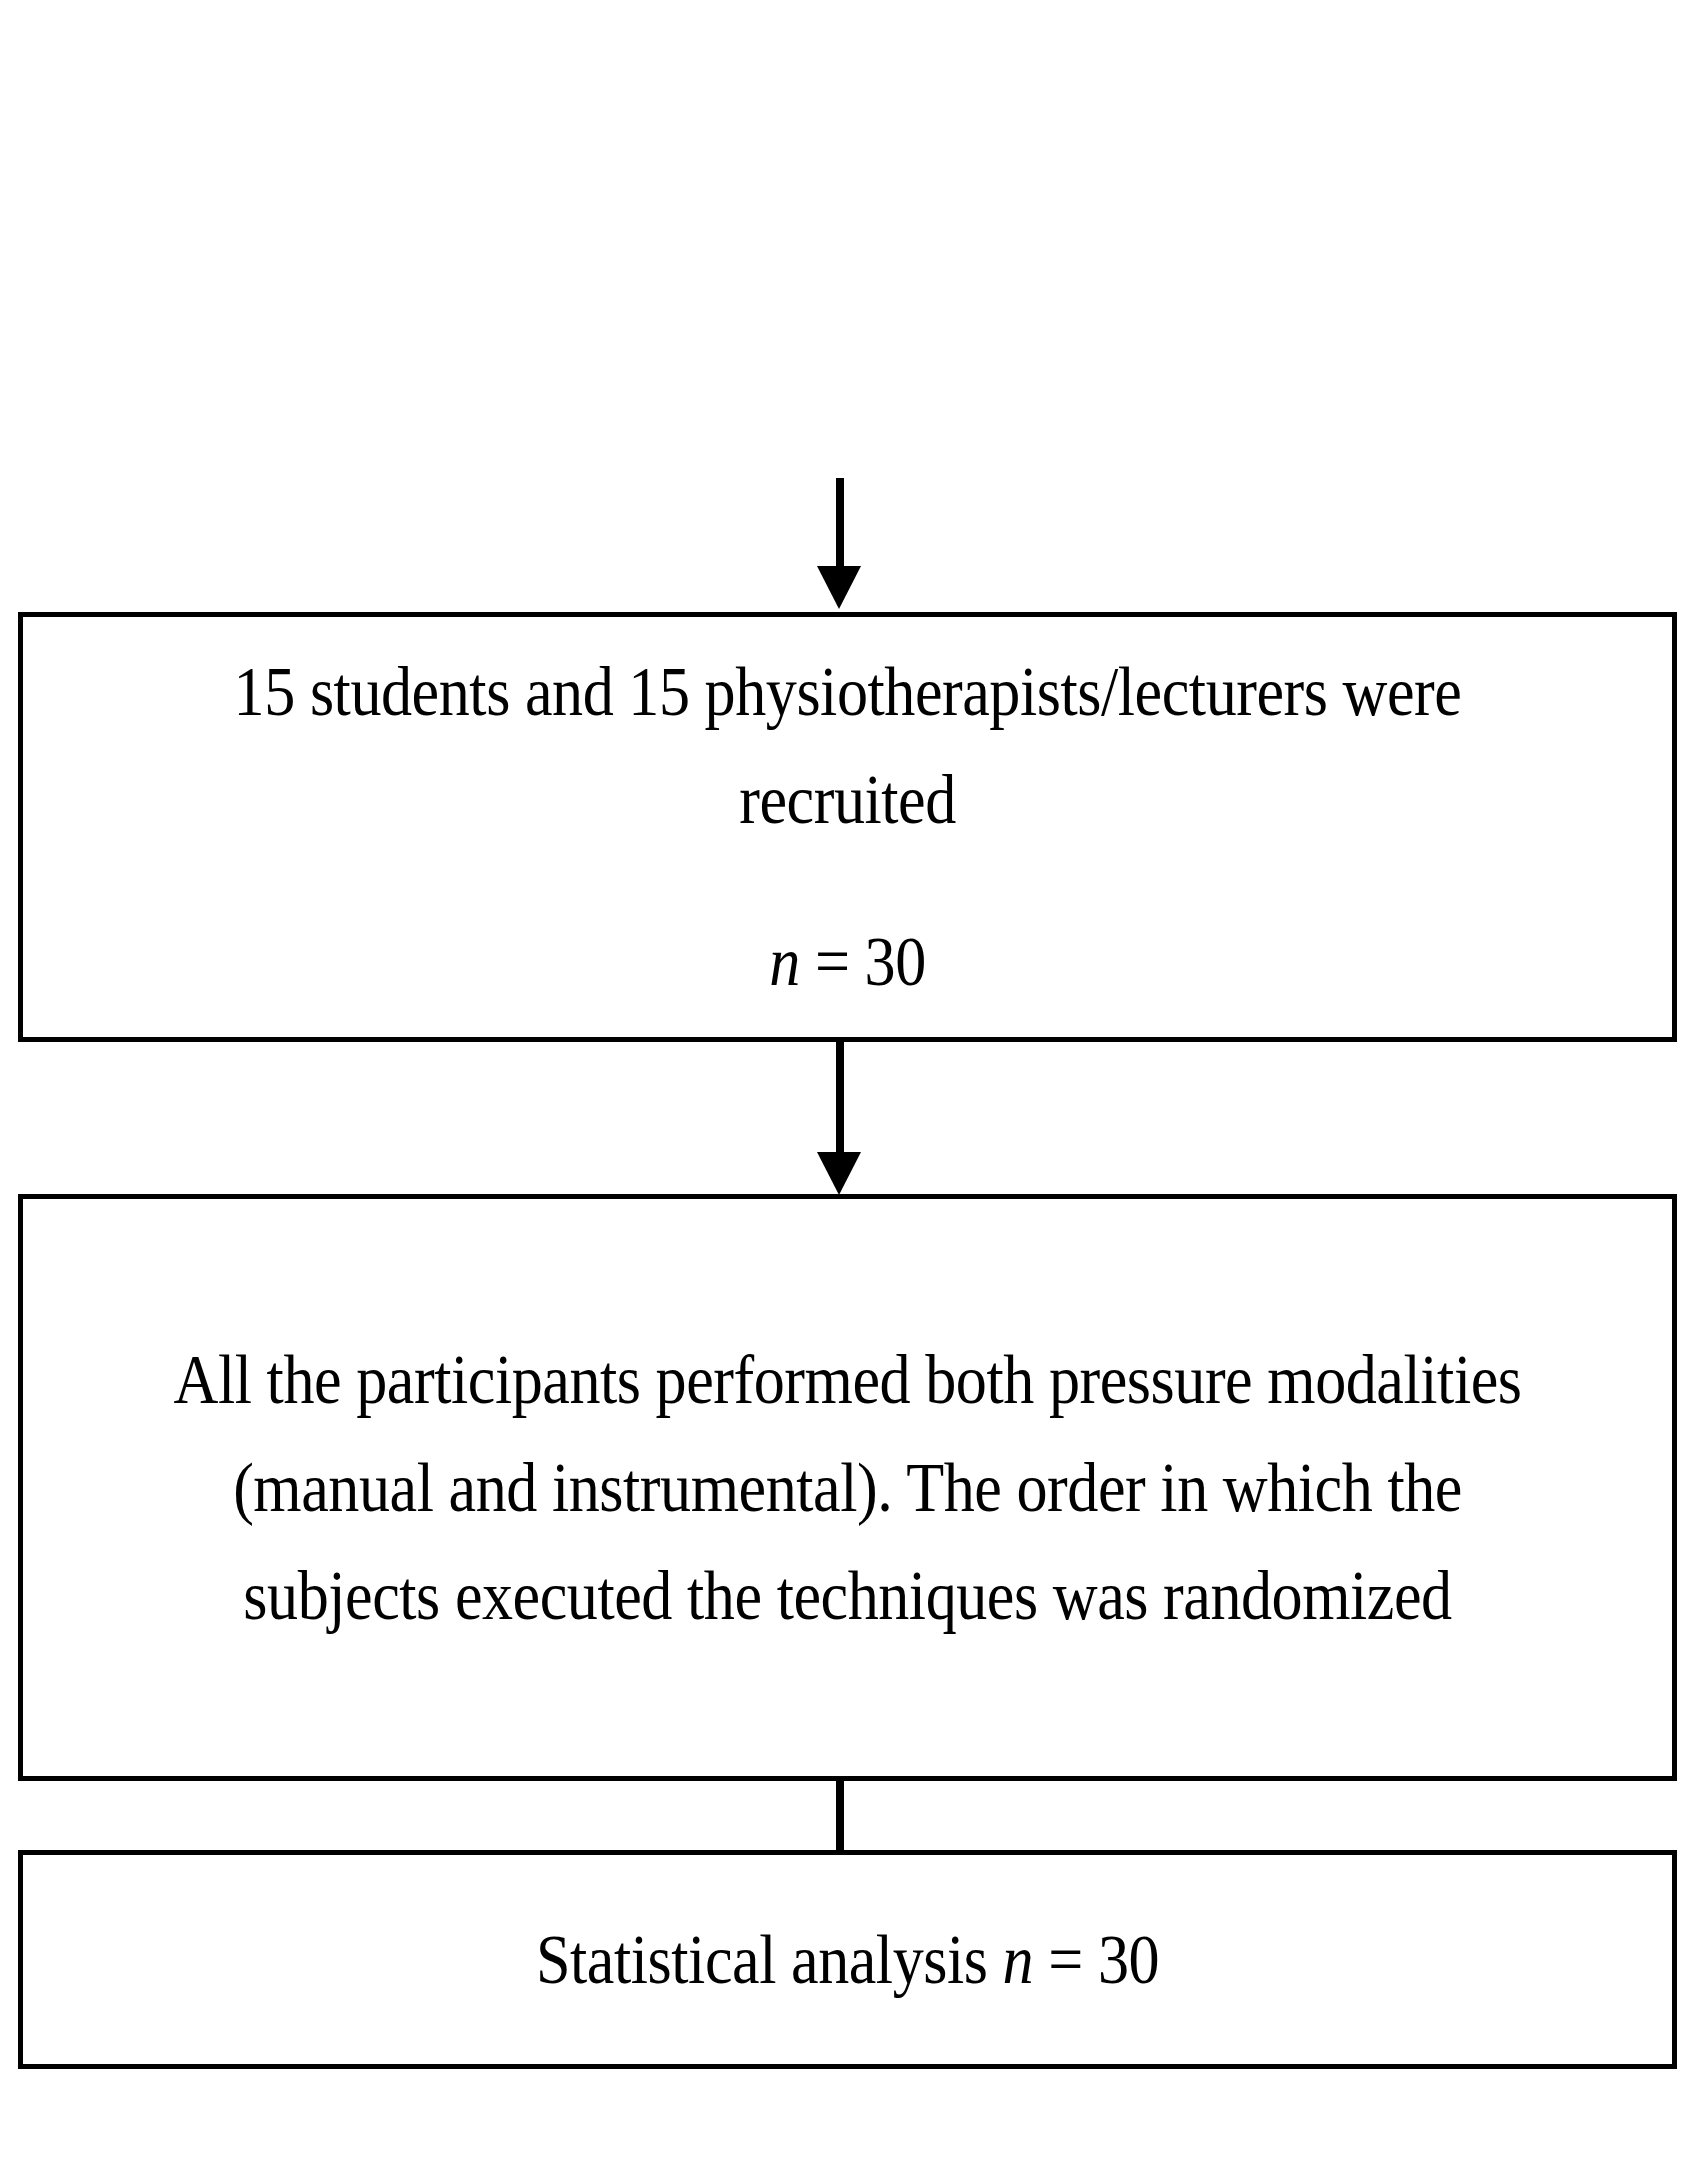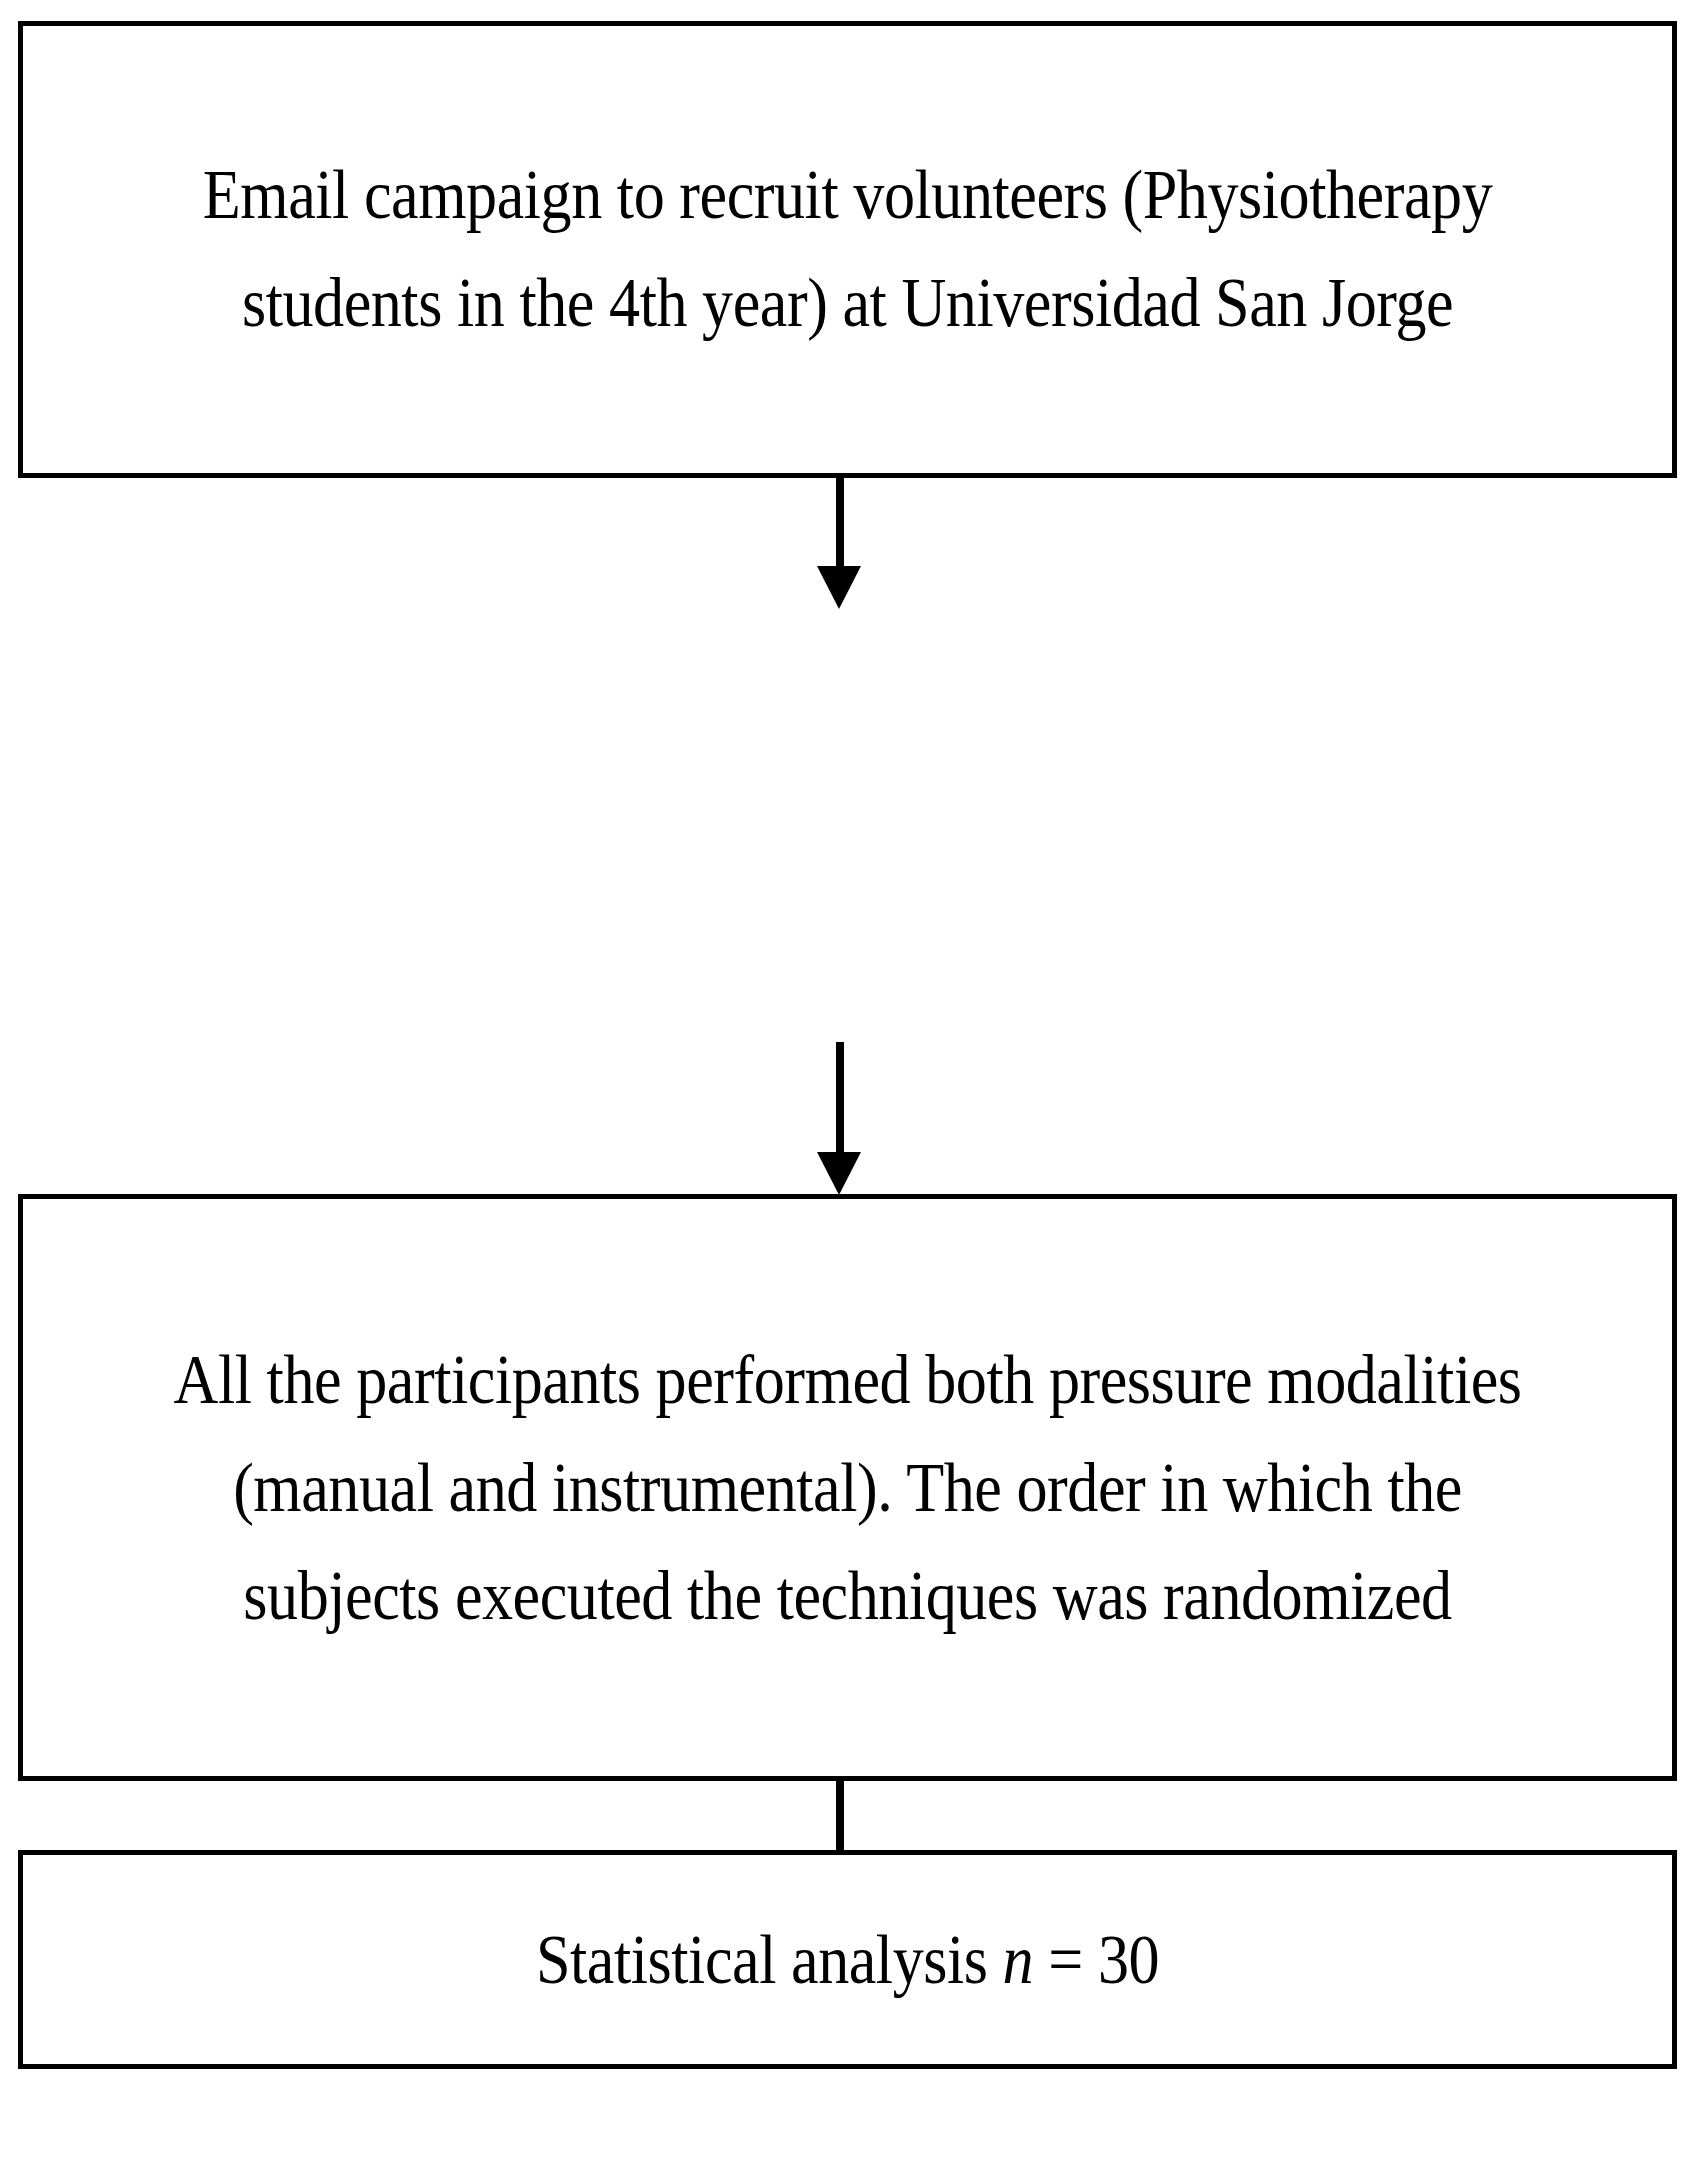--- a/index.html
+++ b/index.html
@@ -105,29 +105,30 @@
 
   #arrow-3 { top: 1780px; height: 159px; }
   #arrow-3 .shaft { height: 116px; }
   #arrow-3 .head  { top: 116px; }
 </style>
 </head>
 <body>
 
 <div id="flowchart">
 
-  <div class="node-box" id="box-1">
-    <span class="node-text">Email campaign to recruit volunteers (Physiotherapy students in the 4th year) at Universidad San Jorge</span>
-  </div>
 
   <div class="connector" id="arrow-1">
     <div class="shaft"></div>
     <div class="head"></div>
   </div>
 
+  <div class="node-box" id="box-2">
+    <span class="node-text">15 students and 15 physiotherapists/lecturers were recruited</span>
+    <span class="node-subtext"><span class="ital">n</span> <span>=</span> <span>30</span></span>
+  </div>
 
   <div class="connector" id="arrow-2">
     <div class="shaft"></div>
     <div class="head"></div>
   </div>
 
   <div class="node-box" id="box-3">
     <span class="node-text">All the participants performed both pressure modalities (manual and instrumental). The order in which the subjects executed the techniques was randomized</span>
   </div>
 

